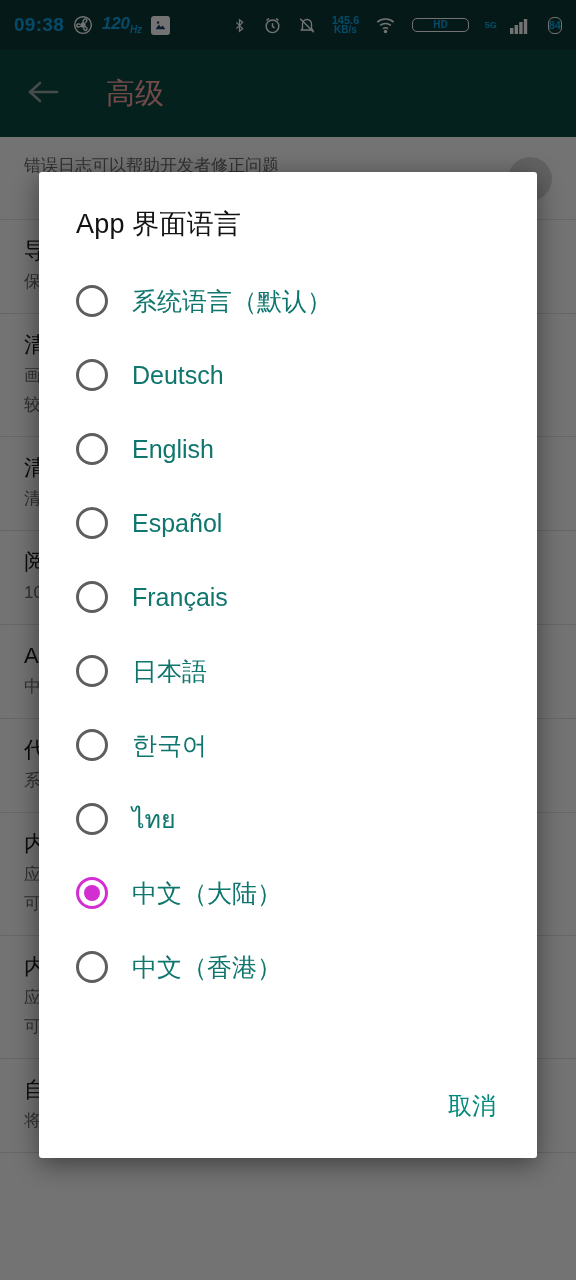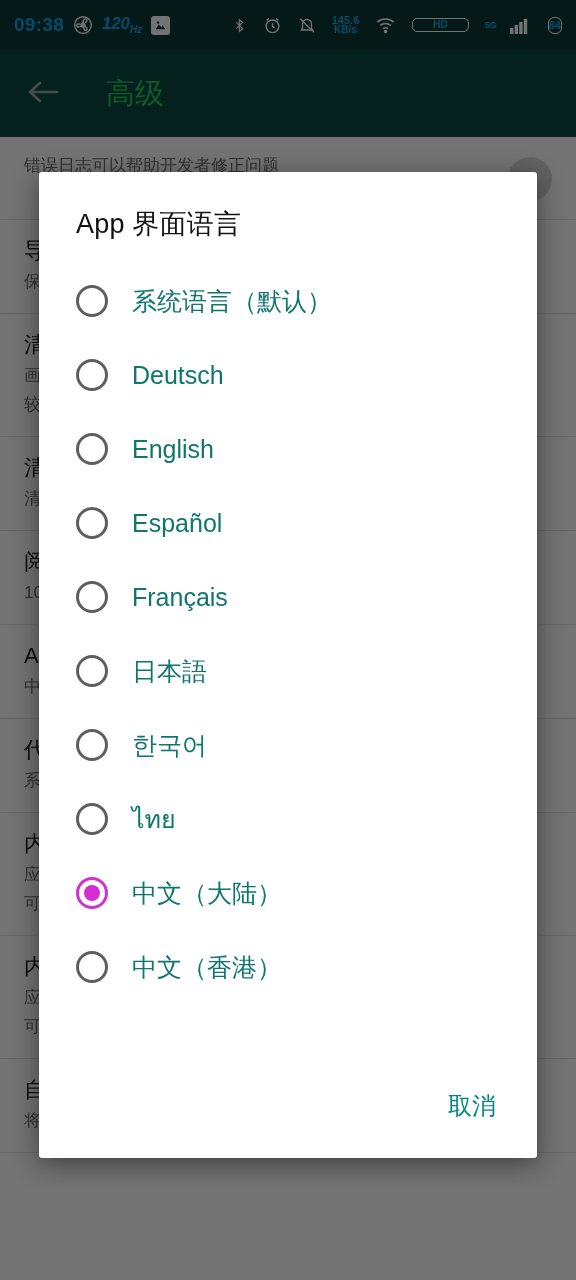--- a/index.html
+++ b/index.html
@@ -38,21 +38,21 @@
   }
   .sb-shot{
     width:19px;height:19px;background:#fff;border-radius:3px;
     display:flex;align-items:center;justify-content:center;
   }
 
   .toolbar{
     position:absolute; top:50px; left:0; width:576px; height:87px;
     background:#0d4a42; display:flex; align-items:center; padding-left:26px; gap:46px;
   }
-  .tb-title{ font-size:29px; color:#22c55e; font-weight:400; }
+  .tb-title{ font-size:29px; color:#fca5a5; font-weight:400; }
 
   .content{ position:absolute; top:137px; left:0; width:576px; bottom:0; background:#fff; }
   .row{ padding:16px 24px 18px 24px; border-bottom:1px solid #e3e3e3; }
   .row .t{ font-size:22px; color:#1b1b1b; line-height:30px; }
   .row .s{ font-size:17px; color:#6e6e6e; line-height:26px; margin-top:3px; }
   .row.switchrow{ display:flex; align-items:flex-start; justify-content:space-between; }
   .toggle{ width:44px;height:44px;border-radius:50%;background:#d9d9d9;flex:0 0 auto;margin-top:4px; }
 
   
   #scrim{ position:absolute; inset:0; background:rgba(0,0,0,0.55); }

